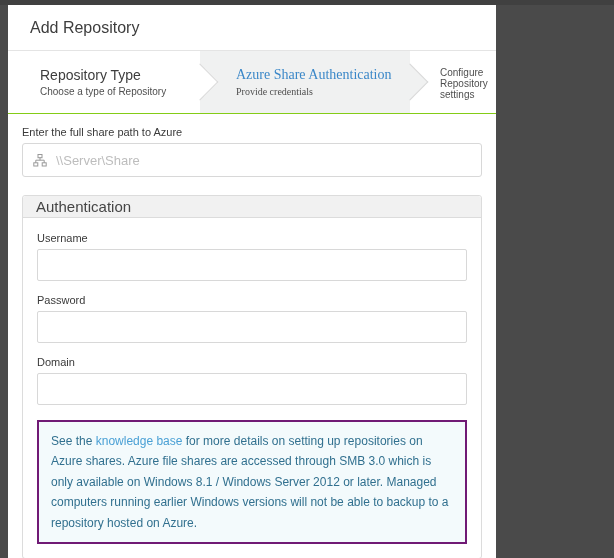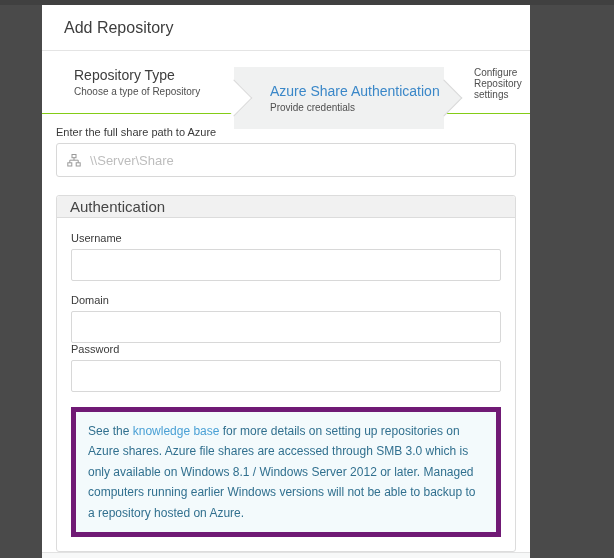--- a/index.html
+++ b/index.html
@@ -8,21 +8,21 @@
     font-family: "Liberation Sans", sans-serif;
     background: #4a4a4a;
     position: relative;
   }
   .backdrop-strip { position: absolute; top: 0; left: 0; width: 100%; height: 5px; background: #404040; }
 
   .dialog {
     position: absolute; left: 8px; top: 5px;
     width: 488px; height: 547px;
     background: #ffffff;
-    display: flex; flex-direction: column; margin-left: 34px;
+    display: flex; flex-direction: column;
   }
 
   
   .title-bar {
     height: 46px; flex: 0 0 46px;
     border-bottom: 1px solid #e4e4e4;
     display: flex; align-items: center;
     padding-left: 22px;
     font-size: 16px; color: #3d3d3d;
   }
@@ -34,23 +34,24 @@
     position: relative;
     background: #fff;
   }
   .step { position: absolute; top: 50%; transform: translateY(-50%); }
   .step-title { font-size: 14px; color: #3d3d3d; }
   .step-sub { font-size: 10px; color: #4f4f4f; margin-top: 3px; }
   .step-1 { left: 32px; }
   .step-3 { left: 432px; }
 
   .step-active-block {
-    position: absolute; left: 192px; top: 16px;
+    position: absolute; left: 192px; top: 0;
     width: 210px; height: 100%;
     background: #f0f1f1;
+    font-family: Liberation Serif, serif;
   }
   .step-active-block .step-text {
     position: absolute; left: 36px; top: 50%; transform: translateY(-50%);
   }
   .step-active-block .step-title { color: #3a87c8; }
   .chevron {
     position: absolute; top: 50%; margin-top: -13px;
     width: 26px; height: 26px;
     transform: rotate(45deg);
     border-top: 1px solid #d9d9d9;
@@ -92,21 +93,21 @@
     width: 100%; height: 32px;
     border: 1px solid #d8d8d8; border-radius: 2px;
     padding: 0 8px; font-size: 13px; color: #444;
     font-family: "Liberation Sans", sans-serif; outline: none;
     background: #fff;
   }
 
   .info-box {
     margin-top: 15px;
     background: #f3fafc;
-    border: 5px solid #701a75;
+    border: 2px solid #701a75;
     padding: 9px 12px;
     font-size: 12px; line-height: 1.7;
     color: #31708f;
   }
   .info-box a { color: #4aa0d5; text-decoration: none; cursor: pointer; }
 
   
   .footer {
     flex: 0 0 47px; height: 47px;
     background: #f7f8f8; border-top: 1px solid #e2e2e2;
@@ -172,28 +173,28 @@
 
     <div class="panel">
       <div class="panel-header">Authentication</div>
       <div class="panel-body">
 
         <div class="form-group">
           <label>Username</label>
           <input type="text" style="">
         </div>
 
+        <div class="form-group">
+          <label>Password</label>
+          <input type="password" style="">
+        </div>
+
         <div class="form-group" style="margin-bottom:0;">
           <label>Domain</label>
           <input type="text" style="">
-        </div>
-
-        <div class="form-group">
-          <label>Password</label>
-          <input type="password" style="">
         </div>
 
         <div class="info-box">
           <span>See the </span><a>knowledge base</a><span> for more details on setting up repositories on Azure shares. Azure file shares are accessed through SMB 3.0 which is only available on Windows 8.1 / Windows Server 2012 or later. Managed computers running earlier Windows versions will not be able to backup to a repository hosted on Azure.</span>
         </div>
 
       </div>
     </div>
 
   </div>

